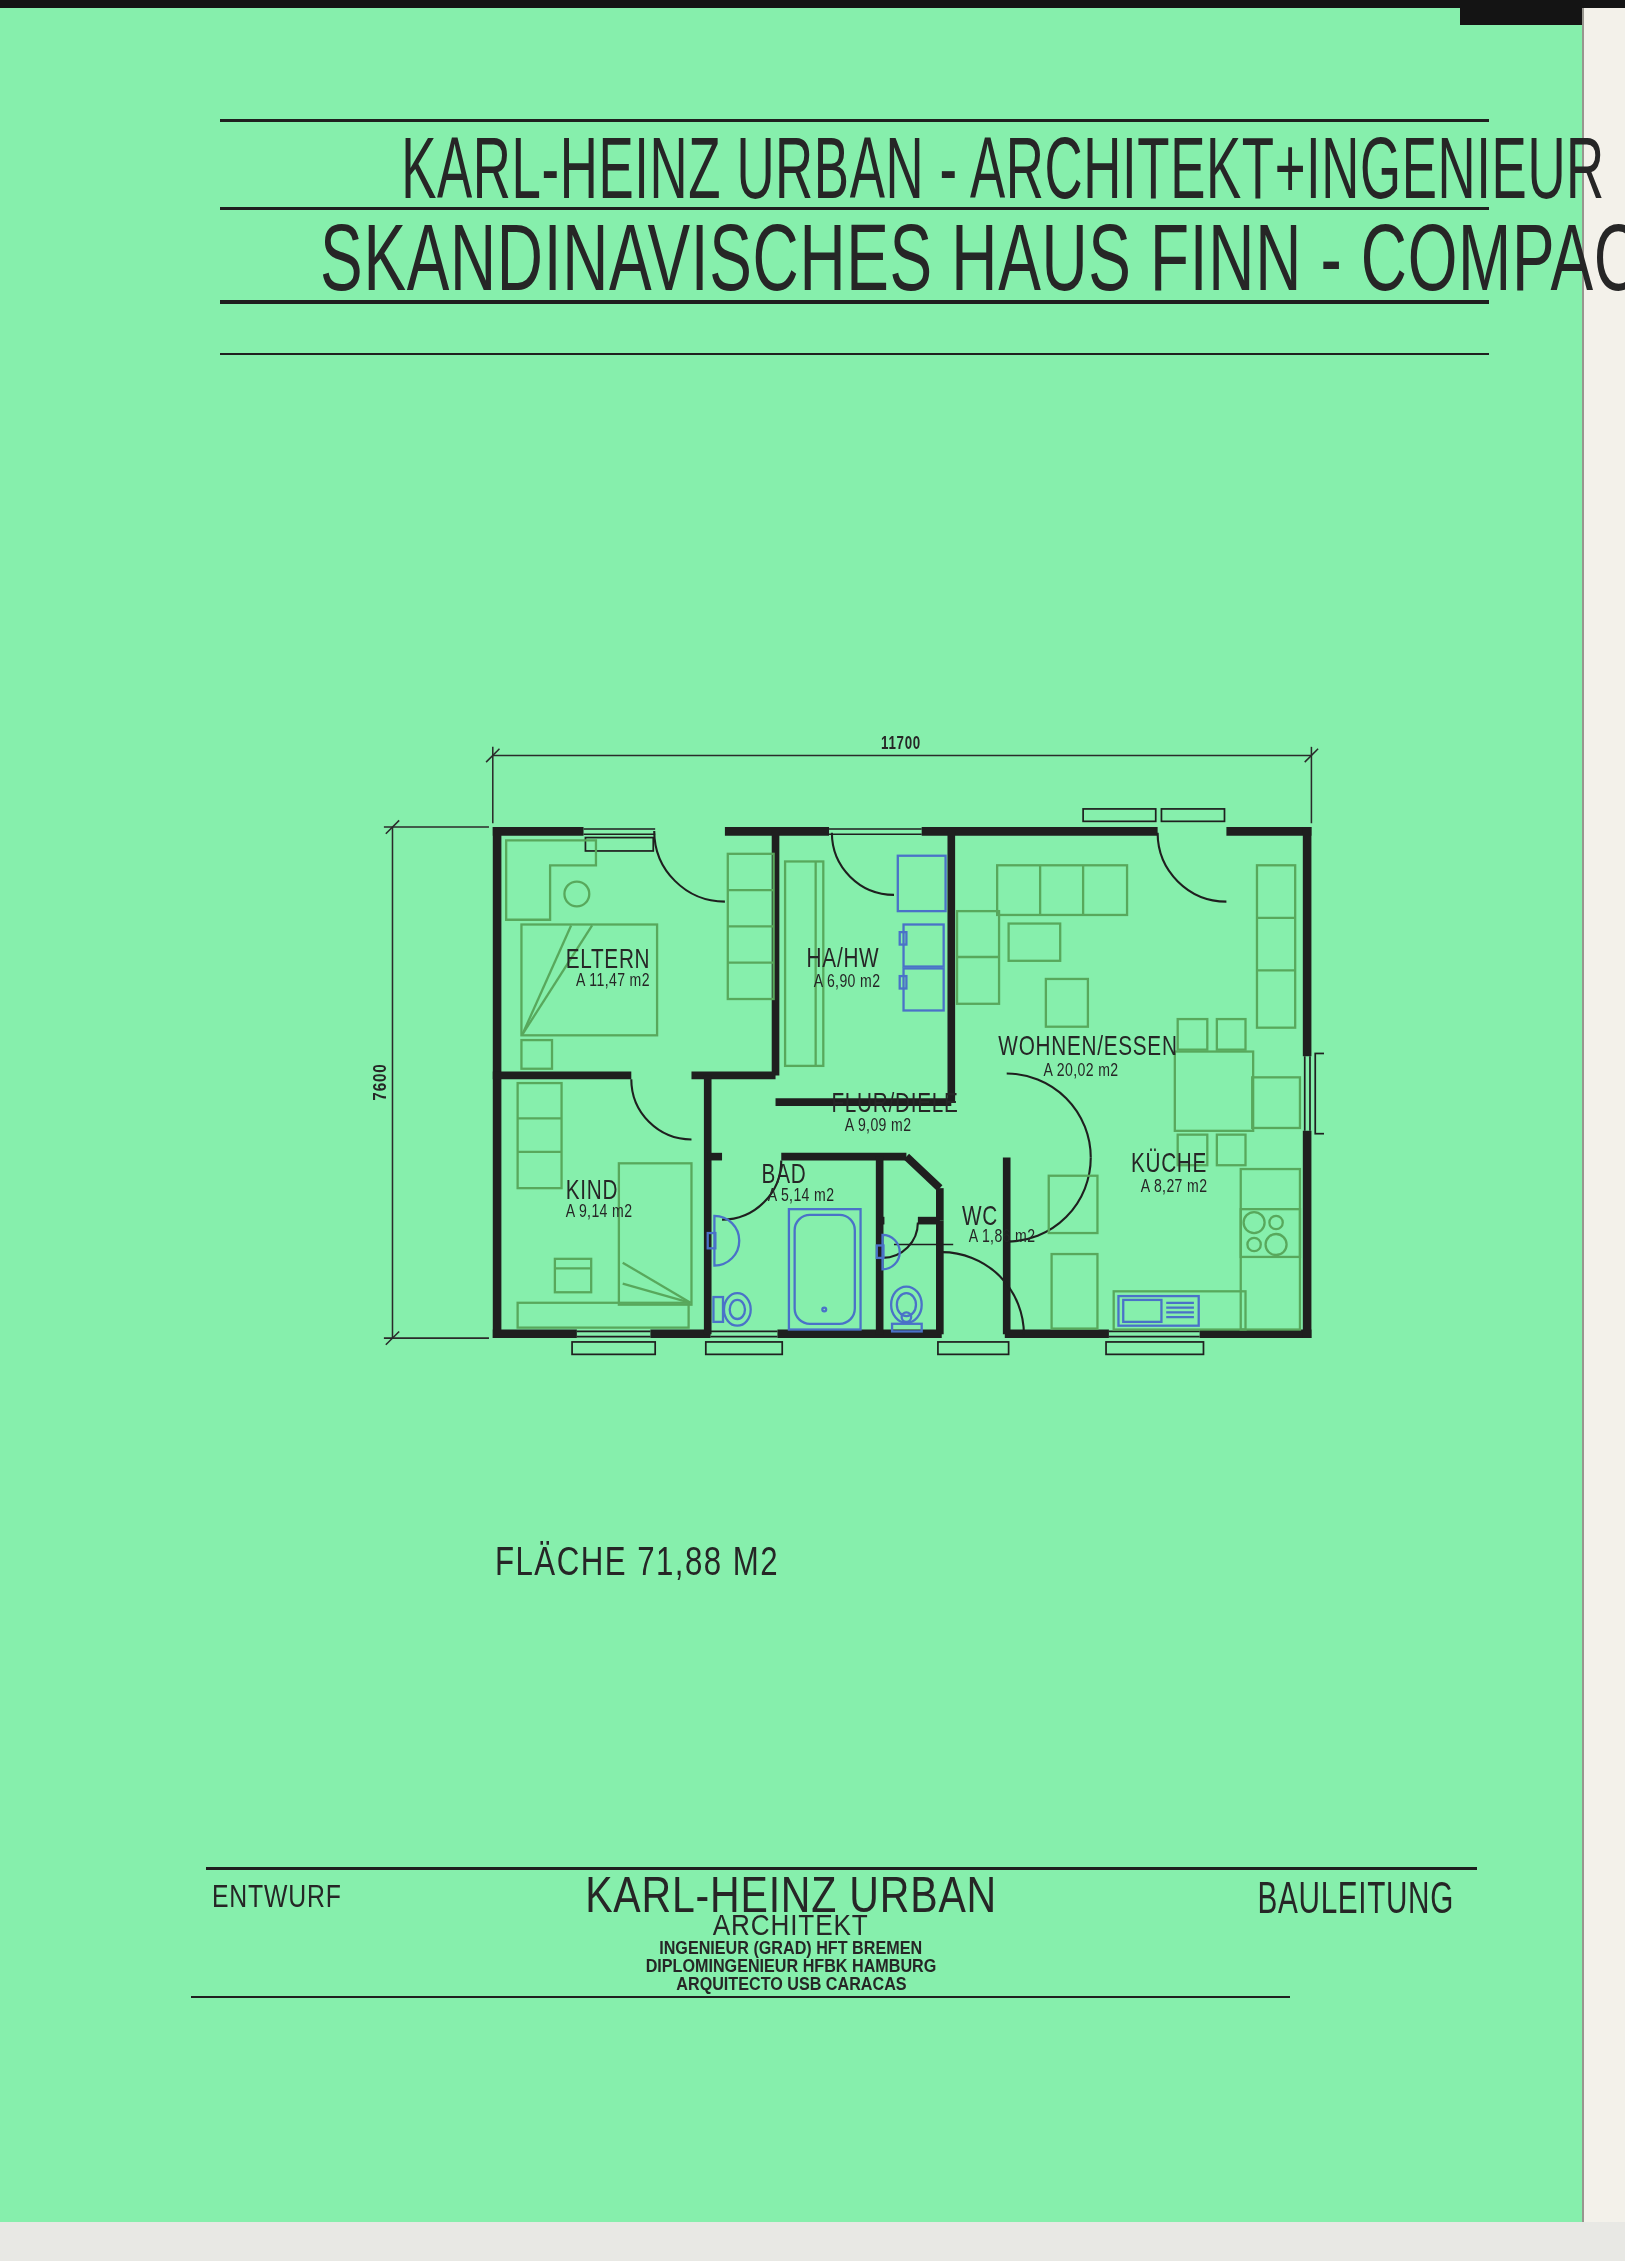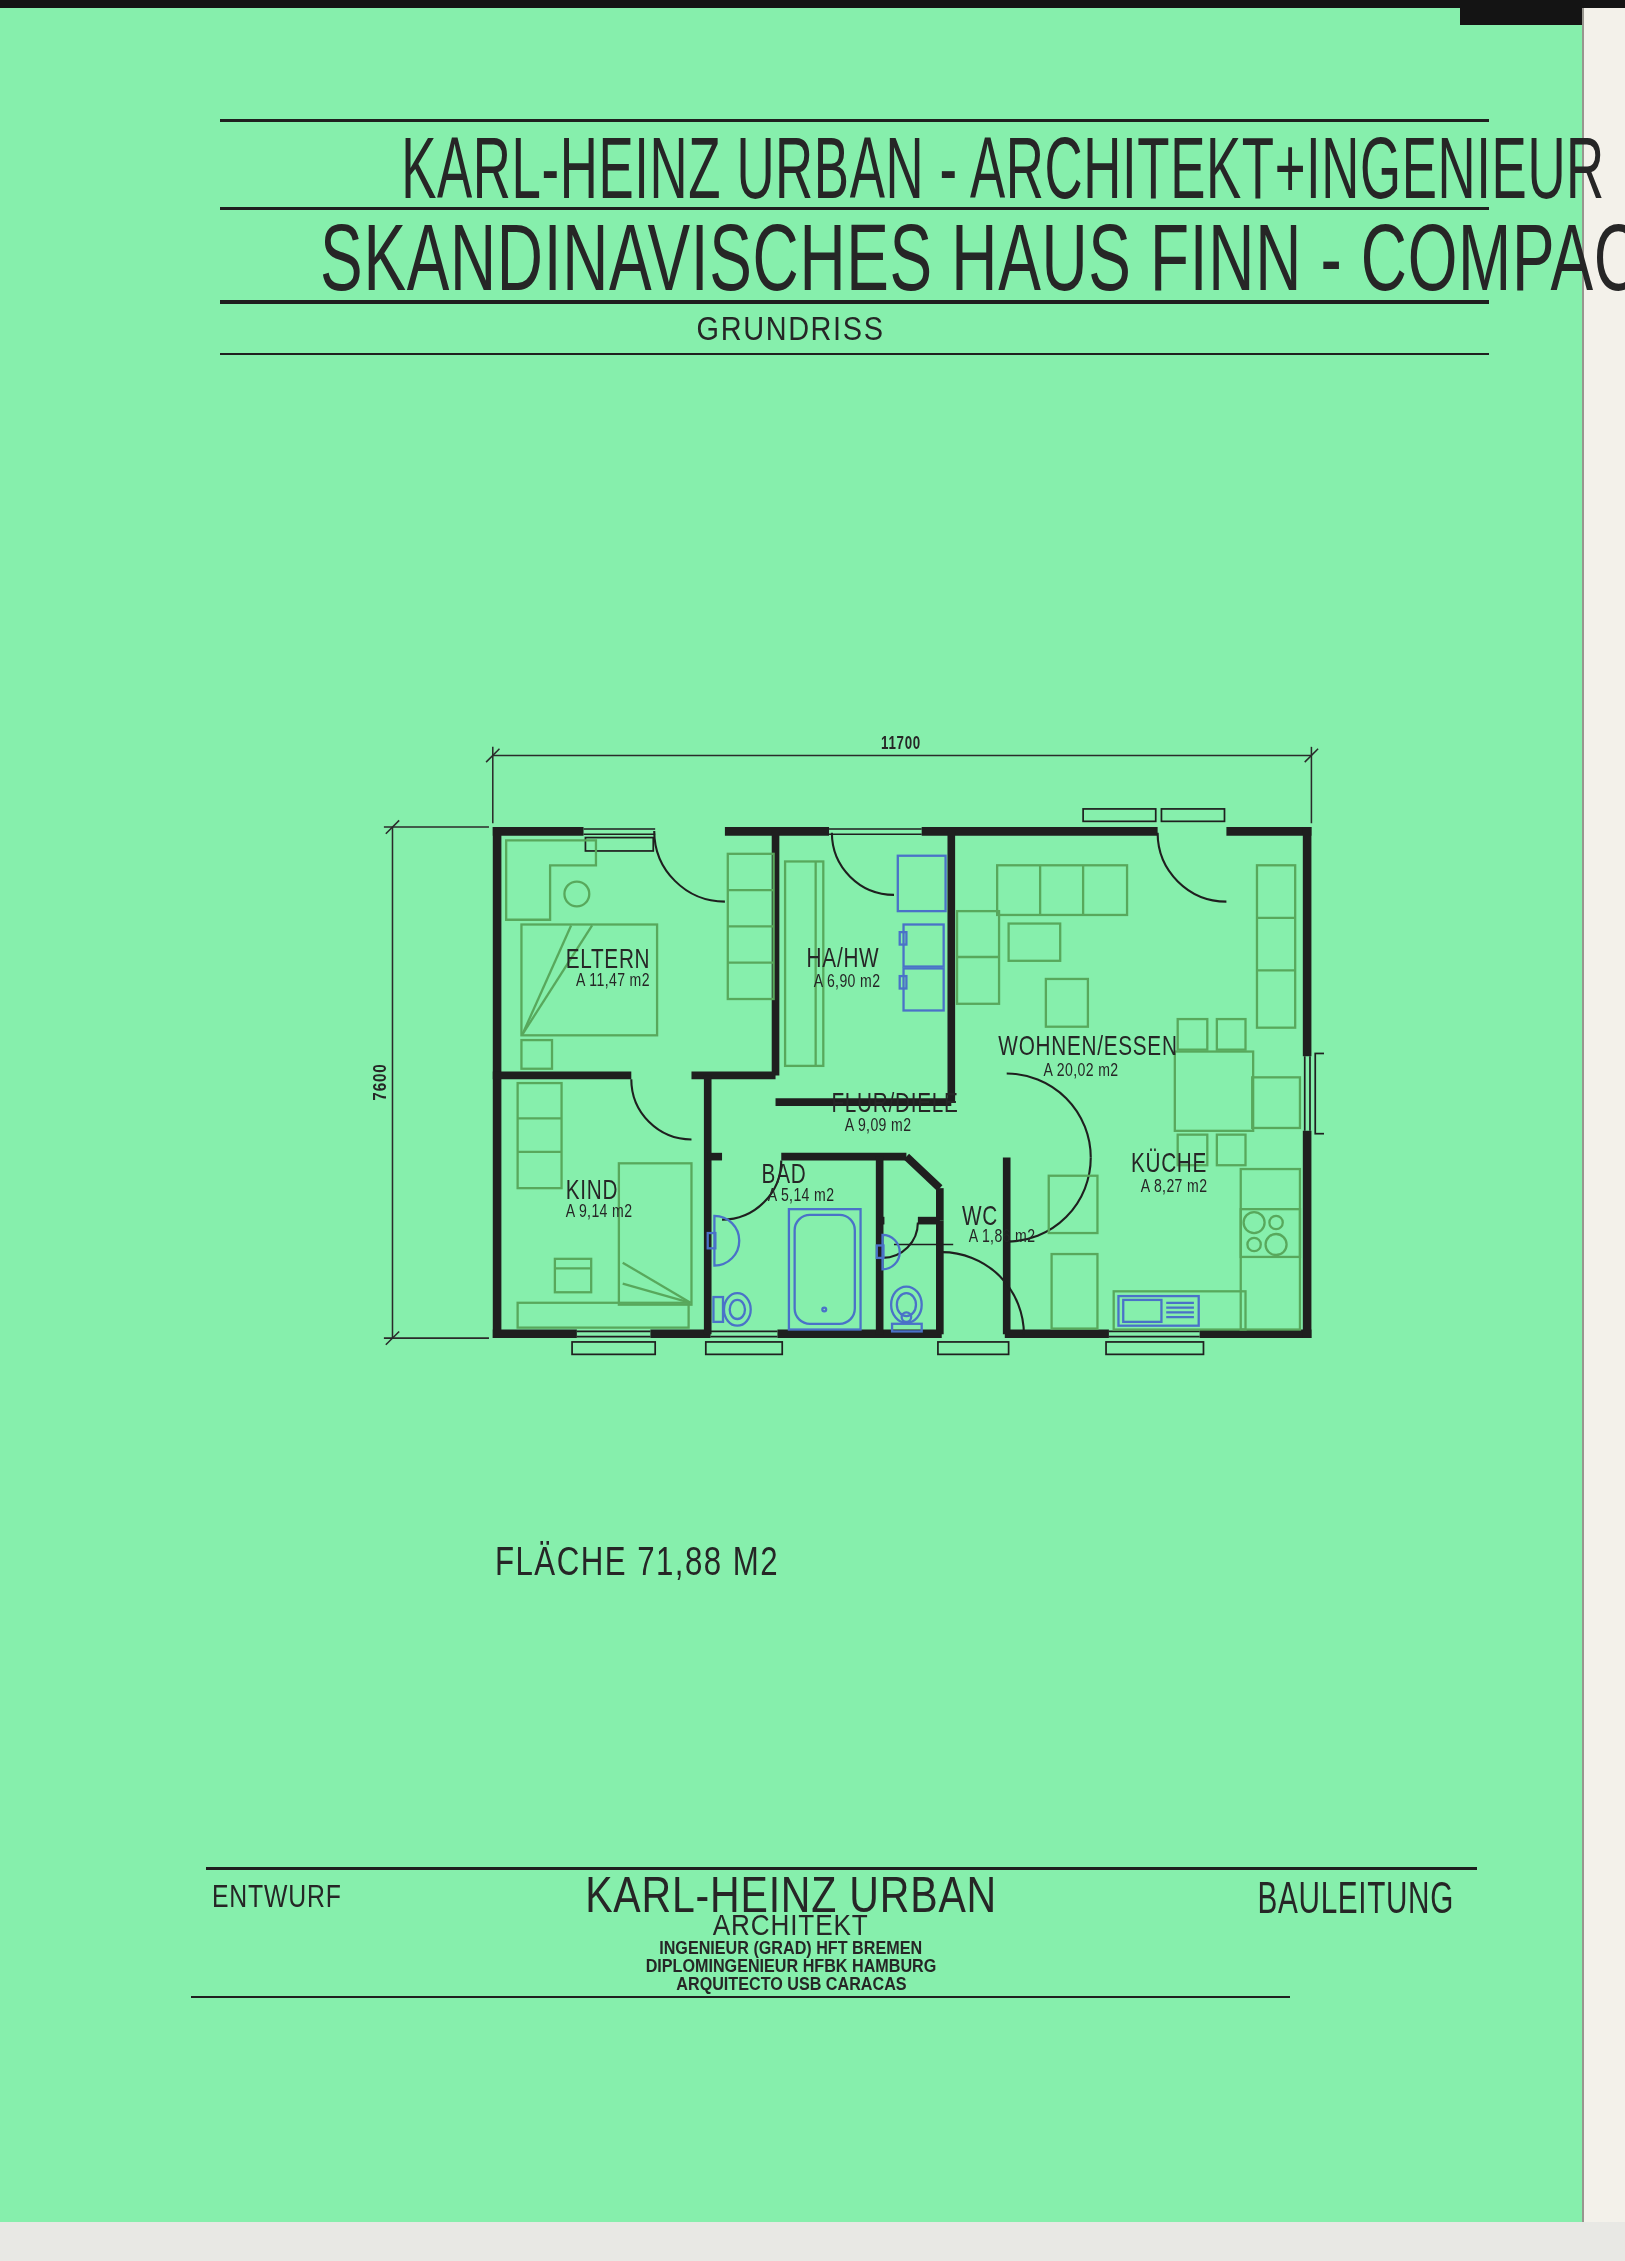--- a/index.html
+++ b/index.html
@@ -46,23 +46,20 @@
 
   <div class="hline" style="left:220px;top:119px;width:1269px;height:2.9px"></div>
   <div class="abs ctr" style="top:124px;height:88px;line-height:88px">
     <span class="cond t1">KARL-HEINZ URBAN - ARCHITEKT+INGENIEUR</span>
   </div>
   <div class="hline" style="left:220px;top:207px;width:1269px;height:2.9px"></div>
   <div class="abs ctr" style="top:212px;height:92px;line-height:92px">
     <span class="cond t2">SKANDINAVISCHES HAUS FINN - COMPACT</span>
   </div>
   <div class="hline" style="left:220px;top:300px;width:1269px;height:3.8px"></div>
-  <div class="abs ctr" style="top:308px;height:40px;line-height:40px">
-    <span class="cond t3">GRUNDRISS</span>
-  </div>
   <div class="hline" style="left:220px;top:353px;width:1269px;height:1.9px"></div>
 
   <svg class="abs" style="left:378px;top:722px" width="946" height="640" viewBox="-120 -110 990 670">
 
     <g stroke="#2a2a2a" stroke-width="1.6" fill="none">
       <path d="M0,-75 H857"></path>
       <path d="M0,-84 V-4"></path>
         <path d="M857,-84 V-4"></path>
       <path d="M-7,-68 L7,-82"></path>
         <path d="M850,-68 L864,-82"></path>

